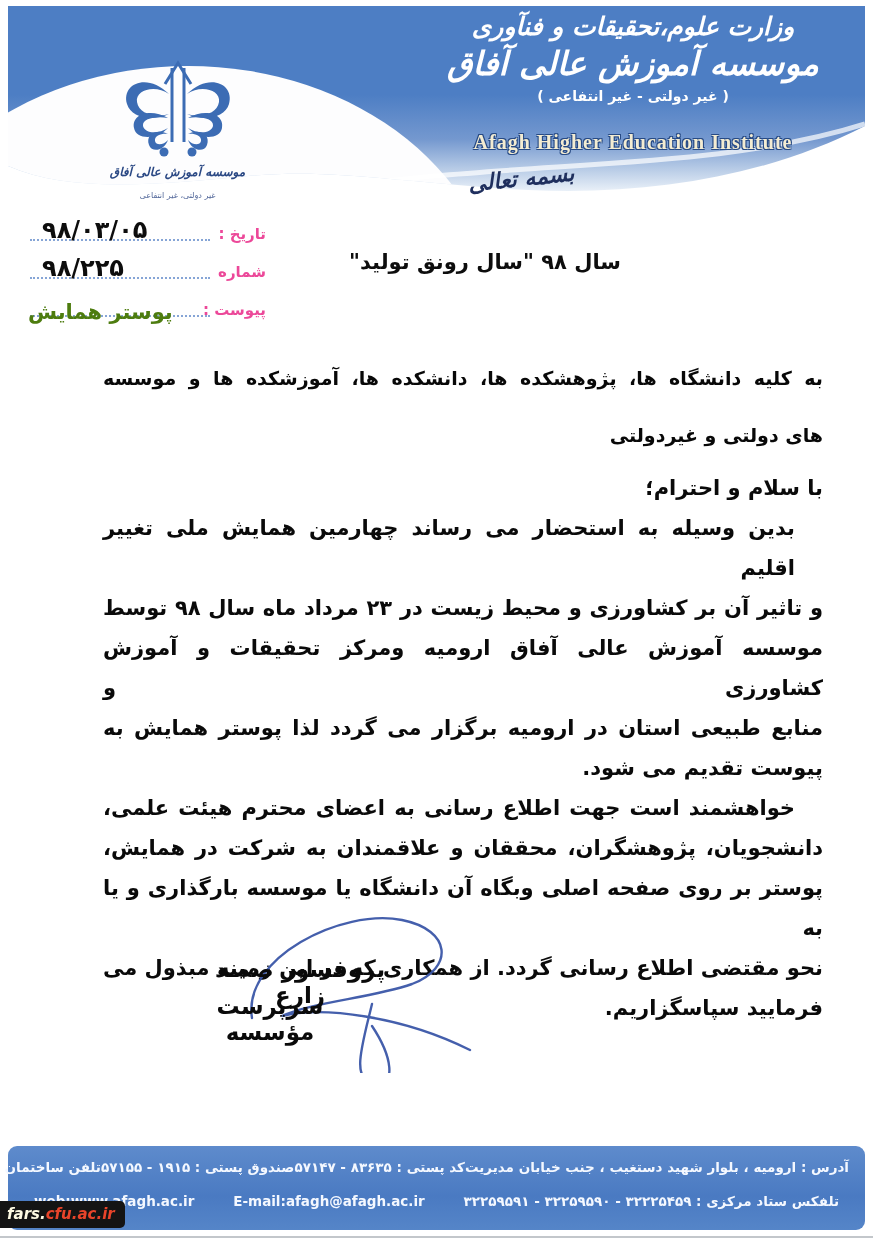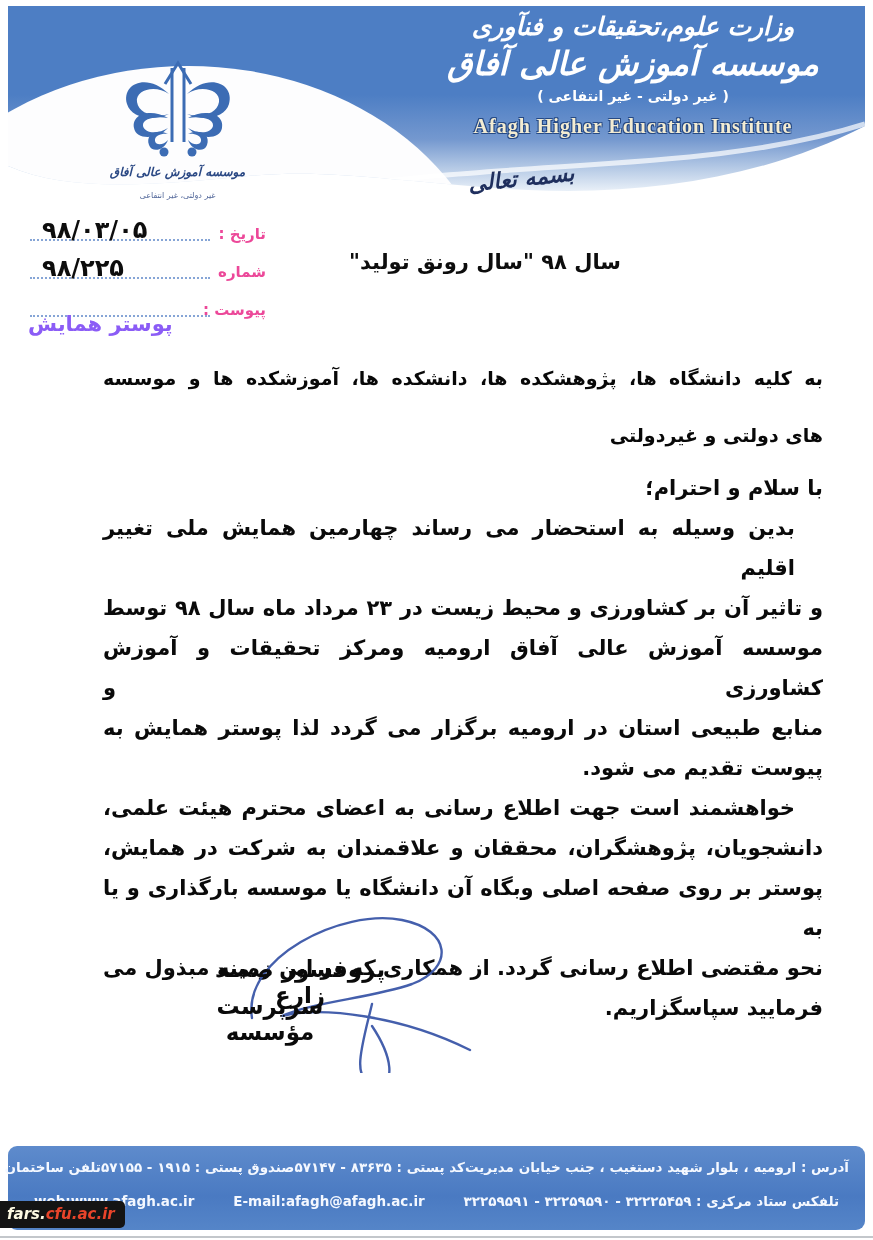--- a/index.html
+++ b/index.html
@@ -7,35 +7,35 @@
     position:relative; width:873px; height:1240px; background:#ffffff;
     font-family:"DejaVu Sans", sans-serif; overflow:hidden;
   }
   
   .banner { position:absolute; left:8px; top:6px; width:857px; height:192px; }
   .banner svg { display:block; }
   .hdr { position:absolute; right:20px; top:12px; width:440px; text-align:center; direction:rtl; color:#ffffff; }
   .hdr-l1 { font-size:25px; font-weight:bold; font-style:italic; letter-spacing:0.5px; }
   .hdr-l2 { font-size:33px; font-weight:bold; font-style:italic; margin-top:3px; }
   .hdr-l3 { font-size:14px; font-weight:bold; margin-top:5px; letter-spacing:1px; }
-  .hdr-l4 { font-family:"Liberation Serif", serif; font-size:20px; font-weight:bold; margin-top:11px;
+  .hdr-l4 { font-family:"Liberation Serif", serif; font-size:20px; font-weight:bold; margin-top:27px;
             color:#f3ecd2; letter-spacing:1px;
             text-shadow:1px 1px 0 #274a84,-1px 1px 0 #274a84,1px -1px 0 #274a84,-1px -1px 0 #274a84; }
   .logo { position:absolute; left:95px; top:60px; width:165px; text-align:center; }
   .logo-cap { font-size:12px; font-weight:bold; font-style:italic; color:#2a4884; margin-top:1px; direction:rtl; }
   .logo-sub { font-size:8px; color:#53689a; margin-top:12px; direction:rtl; }
   .besmeleh { position:absolute; left:468px; top:166px; font-size:22px; font-weight:bold; font-style:italic;
               color:#1f2f5e; transform:rotate(-6deg); direction:rtl; }
   
   .meta { position:absolute; left:28px; top:212px; width:238px; direction:rtl; }
   .meta-row { position:relative; height:38px; }
   .meta-label { position:absolute; right:0; bottom:7px; color:#ec4899; font-size:15px; font-weight:bold; }
   .meta-dots { position:absolute; right:56px; left:2px; bottom:9px; border-bottom:2px dotted #86a5d6; }
   .meta-value { position:absolute; left:14px; bottom:6px; font-size:24px; font-weight:bold; color:#0d0d0d;margin-top:44px; }
-  .meta-attach { position:absolute; left:28px; top:312px; font-size:21px; font-weight:bold; color:#8b5cf6; direction:rtl; }
+  .meta-attach { position:absolute; left:28px; top:300px; font-size:21px; font-weight:bold; color:#4d7c0f; direction:rtl; }
   
   .slogan { position:absolute; left:300px; top:250px; width:370px; text-align:center; direction:rtl;
             font-size:21px; font-weight:bold; color:#0d0d0d; }
   
   .addressee { position:absolute; left:103px; right:50px; top:350px; direction:rtl;
                font-size:19px; font-weight:bold; line-height:57px; color:#080808; }
   .jl { text-align:justify; text-align-last:justify; }
   .rl { text-align:right; }
   .body-txt { position:absolute; left:103px; right:50px; top:468px; direction:rtl;
               font-size:21px; font-weight:bold; line-height:40px; color:#0a0a0a; }

